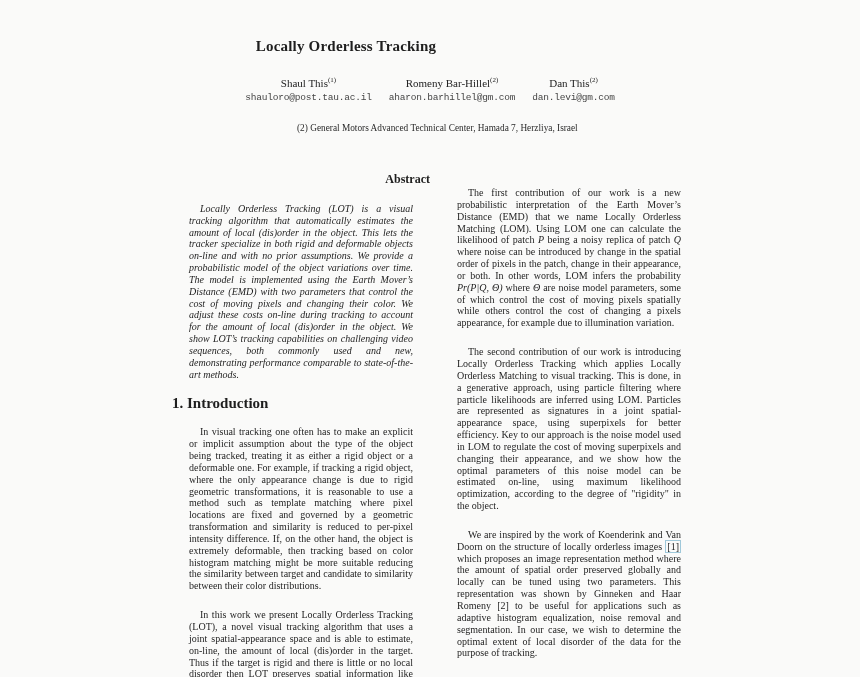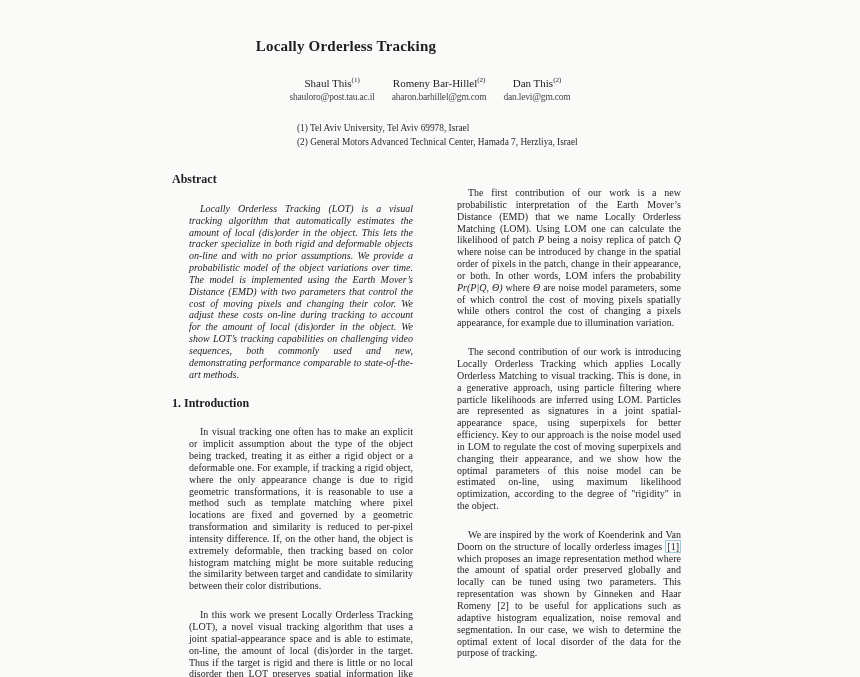--- a/index.html
+++ b/index.html
@@ -21,47 +21,47 @@
 
   .authors {
     position: absolute; top: 76px; left: 150px; width: 560px;
     display: flex; justify-content: center; gap: 17px;
   }
   .author { text-align: center; white-space: nowrap; }
   .aname { font-size: 11px; color: #222; }
   .aname sup { font-size: 7px; }
   .aemail {
     margin-top: 3px;
-    font-family: Liberation Serif, serif;
+    font-family: Liberation Mono, monospace;
     font-size: 9.5px; color: #454545; letter-spacing: -0.2px;
   }
 
   .affils {
     position: absolute; top: 121px; left: 297px;
     font-size: 9.3px; line-height: 14px; color: #2a2a2a;
   }
 
   .col {
     position: absolute; top: 170px; width: 258px;
     font-size: 10px; line-height: 11.85px;
     text-align: justify;
   }
   .col-left  { left: 172px; }
   .col-right { left: 440px; }
 
   .para { margin: 17px; text-indent: 11px; }
   .para.italic { font-style: italic; }
 
   .abs-head {
-    margin: 4px 0 9px 0; text-align: left;
+    margin: 4px 0 9px 0; text-align: right;
     font-size: 12px; font-weight: bold;
   }
   .sec-head {
     margin: 11px 0 8px 0; text-align: left;
-    font-size: 12px; font-weight: bold;
+    font-size: 15px; font-weight: bold;
   }
 
   .math { font-style: italic; }
   .cite {
     border: 1px solid #9fc8da;
     padding: 0 1px;
     cursor: pointer;
   }
 </style>
 </head>
@@ -80,21 +80,20 @@
       <div class="aname"><span>Romeny Bar-Hillel</span><sup>(2)</sup></div>
       <div class="aemail">aharon.barhillel@gm.com</div>
     </div>
     <div class="author">
       <div class="aname"><span>Dan This</span><sup>(2)</sup></div>
       <div class="aemail">dan.levi@gm.com</div>
     </div>
   </div>
 
   <div class="affils">
-    <div class="affil">(1) Tel Aviv University, Tel Aviv 69978, Israel</div>
     <div class="affil">(2) General Motors Advanced Technical Center, Hamada 7, Herzliya, Israel</div>
   </div>
 
   <div class="col col-left">
       <h3 class="abs-head">Abstract</h3>
       <p class="para italic">Locally Orderless Tracking (LOT) is a visual tracking algorithm that automatically estimates the amount of local (dis)order in the object. This lets the tracker specialize in both rigid and deformable objects on-line and with no prior assumptions. We provide a probabilistic model of the object variations over time. The model is implemented using the Earth Mover’s Distance (EMD) with two parameters that control the cost of moving pixels and changing their color. We adjust these costs on-line during tracking to account for the amount of local (dis)order in the object. We show LOT’s tracking capabilities on challenging video sequences, both commonly used and new, demonstrating performance comparable to state-of-the-art methods.</p>
       <h2 class="sec-head">1. Introduction</h2>
       <p class="para">In visual tracking one often has to make an explicit or implicit assumption about the type of the object being tracked, treating it as either a rigid object or a deformable one. For example, if tracking a rigid object, where the only appearance change is due to rigid geometric transformations, it is reasonable to use a method such as template matching where pixel locations are fixed and governed by a geometric transformation and similarity is reduced to per-pixel intensity difference. If, on the other hand, the object is extremely deformable, then tracking based on color histogram matching might be more suitable reducing the similarity between target and candidate to similarity between their color distributions.</p>
       <p class="para">In this work we present Locally Orderless Tracking (LOT), a novel visual tracking algorithm that uses a joint spatial-appearance space and is able to estimate, on-line, the amount of local (dis)order in the target. Thus if the target is rigid and there is little or no local disorder then LOT preserves spatial information like template matching. However, if the target is nonrigid, LOT disregards spatial information as in histogram matching.</p>
     </div>

